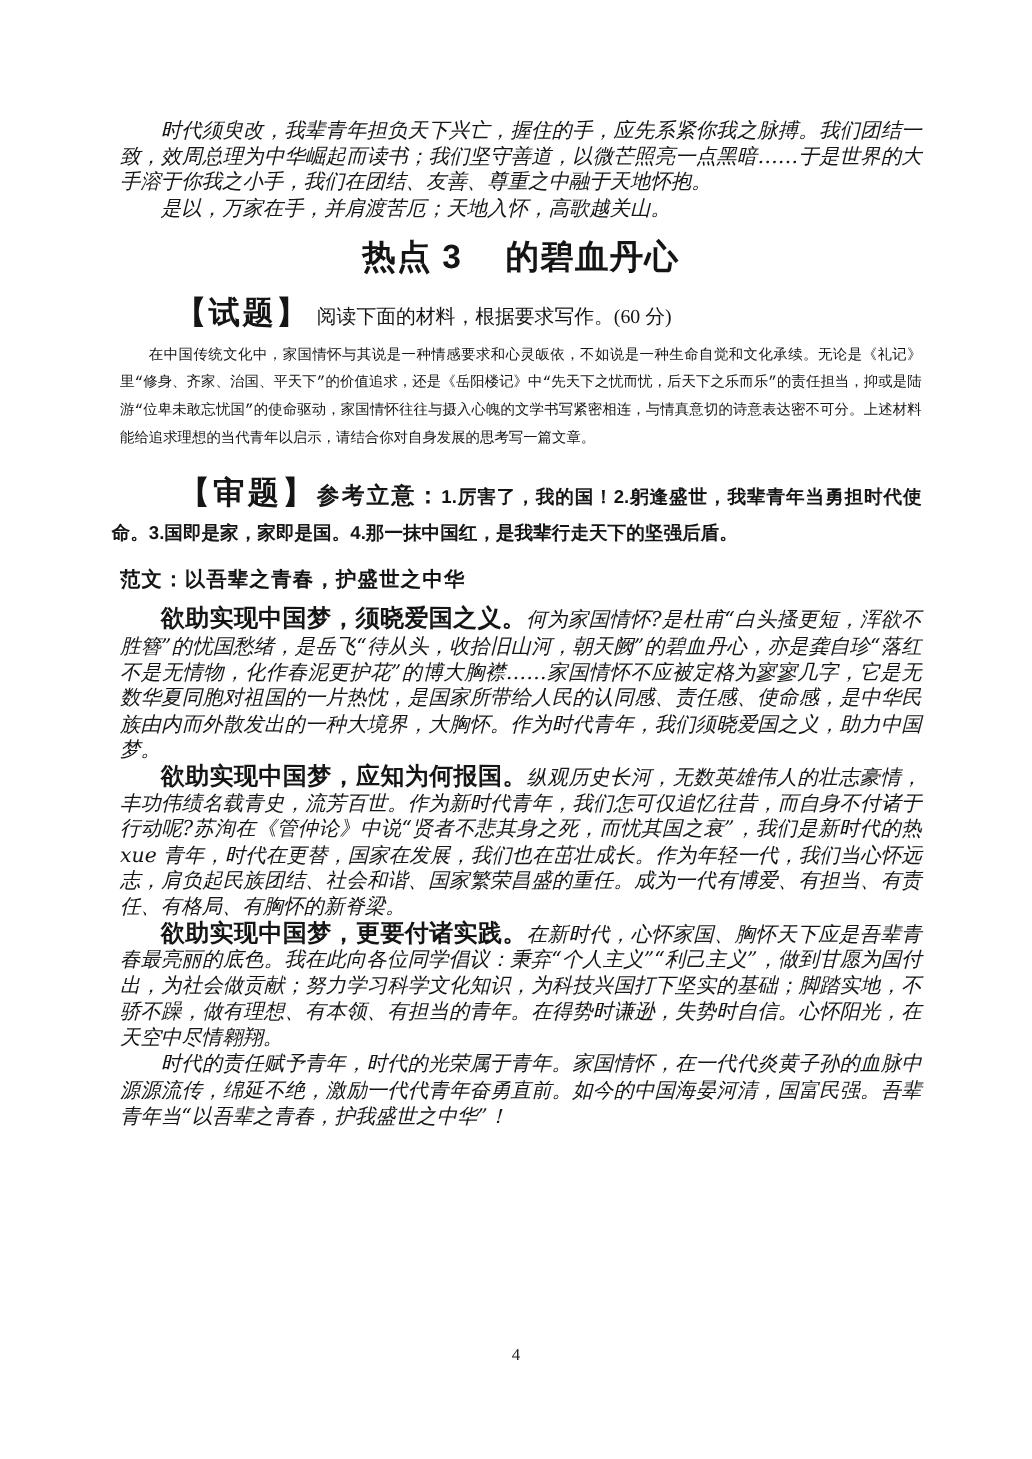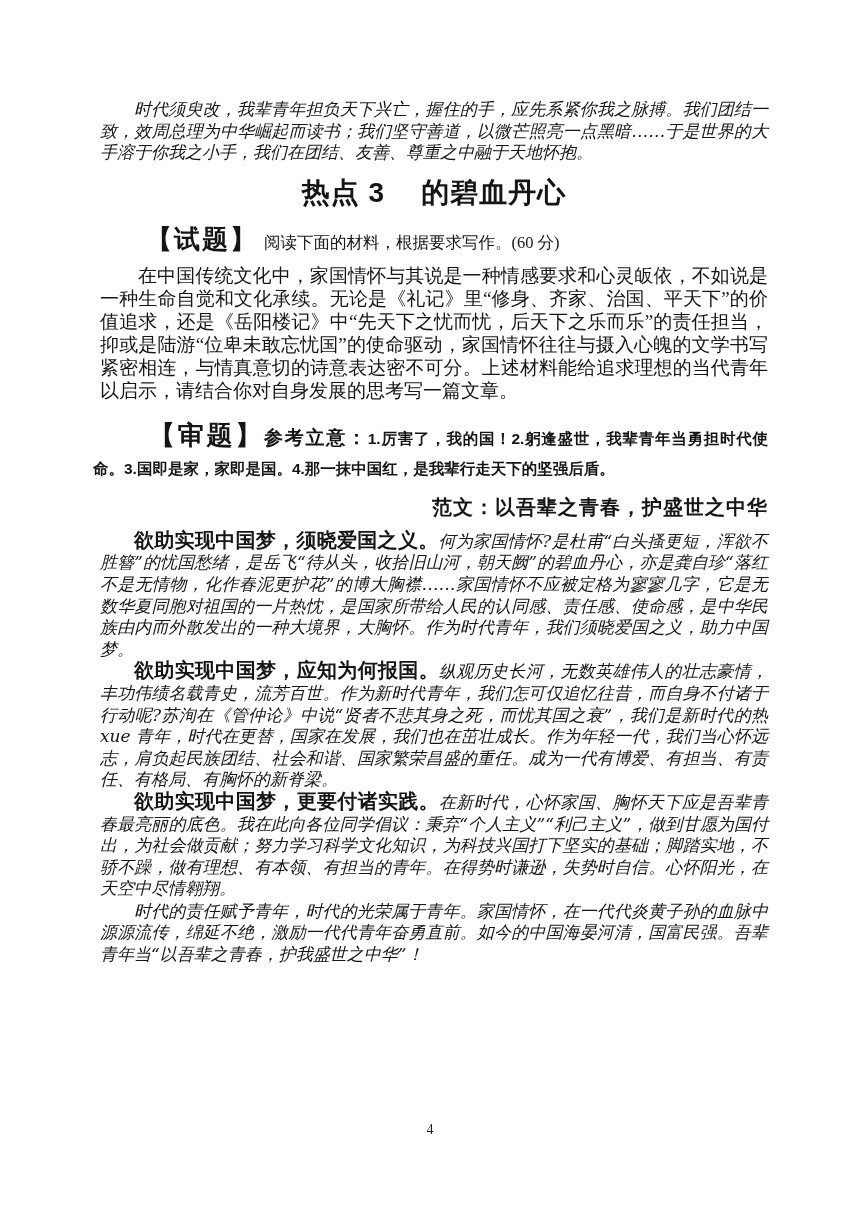--- a/index.html
+++ b/index.html
@@ -23,23 +23,23 @@
   .script {
     font-family: "DejaVu Serif", "Liberation Serif", serif;
     font-style: italic;
     font-size: 17px;
     line-height: 21.6px;
     text-align: justify;
   }
   .script p { text-indent: 2em; }
   
   .song {
-    font-family: Liberation Serif, serif;
+    font-family: Liberation Mono, monospace;
     font-style: normal;
-    font-size: 19px;
+    font-size: 12px;
     line-height: 23px;
     text-align: justify;
     text-indent: 2em;
   }
   .hei {
     font-family: "Liberation Sans", "DejaVu Sans", sans-serif;
     font-weight: bold;
     font-style: normal;
   }
   .hotspot-title {
@@ -69,22 +69,22 @@
     width: 675px;
     font-size: 15.5px;
     line-height: 30px;
     text-align: justify;
     text-indent: 56px;
   }
   .shenti-label { font-size: 26px; letter-spacing: 2px; }
   .shenti-lead { font-size: 19px; letter-spacing: 1px; }
   .fanwen {
     margin-top: 8px;
-    text-align: right;
-    font-size: 20px;
+    text-align: left;
+    font-size: 17px;
     line-height: 30px;
     letter-spacing: 1px;
   }
   .essay { margin-top: 8px; }
   .essay .lead {
     font-family: Liberation Serif, serif;
     font-weight: bold;
     font-style: normal;
     font-size: 20px;
   }
@@ -100,20 +100,21 @@
   }
 </style>
 </head>
 <body>
 
 <div class="page">
   <div class="content">
 
     <div class="script">
       <p>时代须臾改，我辈青年担负天下兴亡，握住的手，应先系紧你我之脉搏。我们团结一致，效周总理为中华崛起而读书；我们坚守善道，以微芒照亮一点黑暗……于是世界的大手溶于你我之小手，我们在团结、友善、尊重之中融于天地怀抱。</p>
+      <p>是以，万家在手，并肩渡苦厄；天地入怀，高歌越关山。</p>
     </div>
 
     <h1 class="hotspot-title hei"><span class="title-prefix">热点 3</span><span class="title-main">的碧血丹心</span></h1>
 
     <p class="shiti-line"><span class="shiti-label hei">【试题】</span><span>阅读下面的材料，根据要求写作。(60 分)</span></p>
 
     <p class="material song">在中国传统文化中，家国情怀与其说是一种情感要求和心灵皈依，不如说是一种生命自觉和文化承续。无论是《礼记》里“修身、齐家、治国、平天下”的价值追求，还是《岳阳楼记》中“先天下之忧而忧，后天下之乐而乐”的责任担当，抑或是陆游“位卑未敢忘忧国”的使命驱动，家国情怀往往与摄入心魄的文学书写紧密相连，与情真意切的诗意表达密不可分。上述材料能给追求理想的当代青年以启示，请结合你对自身发展的思考写一篇文章。</p>
 
     <p class="shenti hei"><span class="shenti-label">【审题】</span><span class="shenti-lead">参考立意：</span><span class="shenti-points">1.厉害了，我的国！2.躬逢盛世，我辈青年当勇担时代使命。3.国即是家，家即是国。4.那一抹中国红，是我辈行走天下的坚强后盾。</span></p>
 

